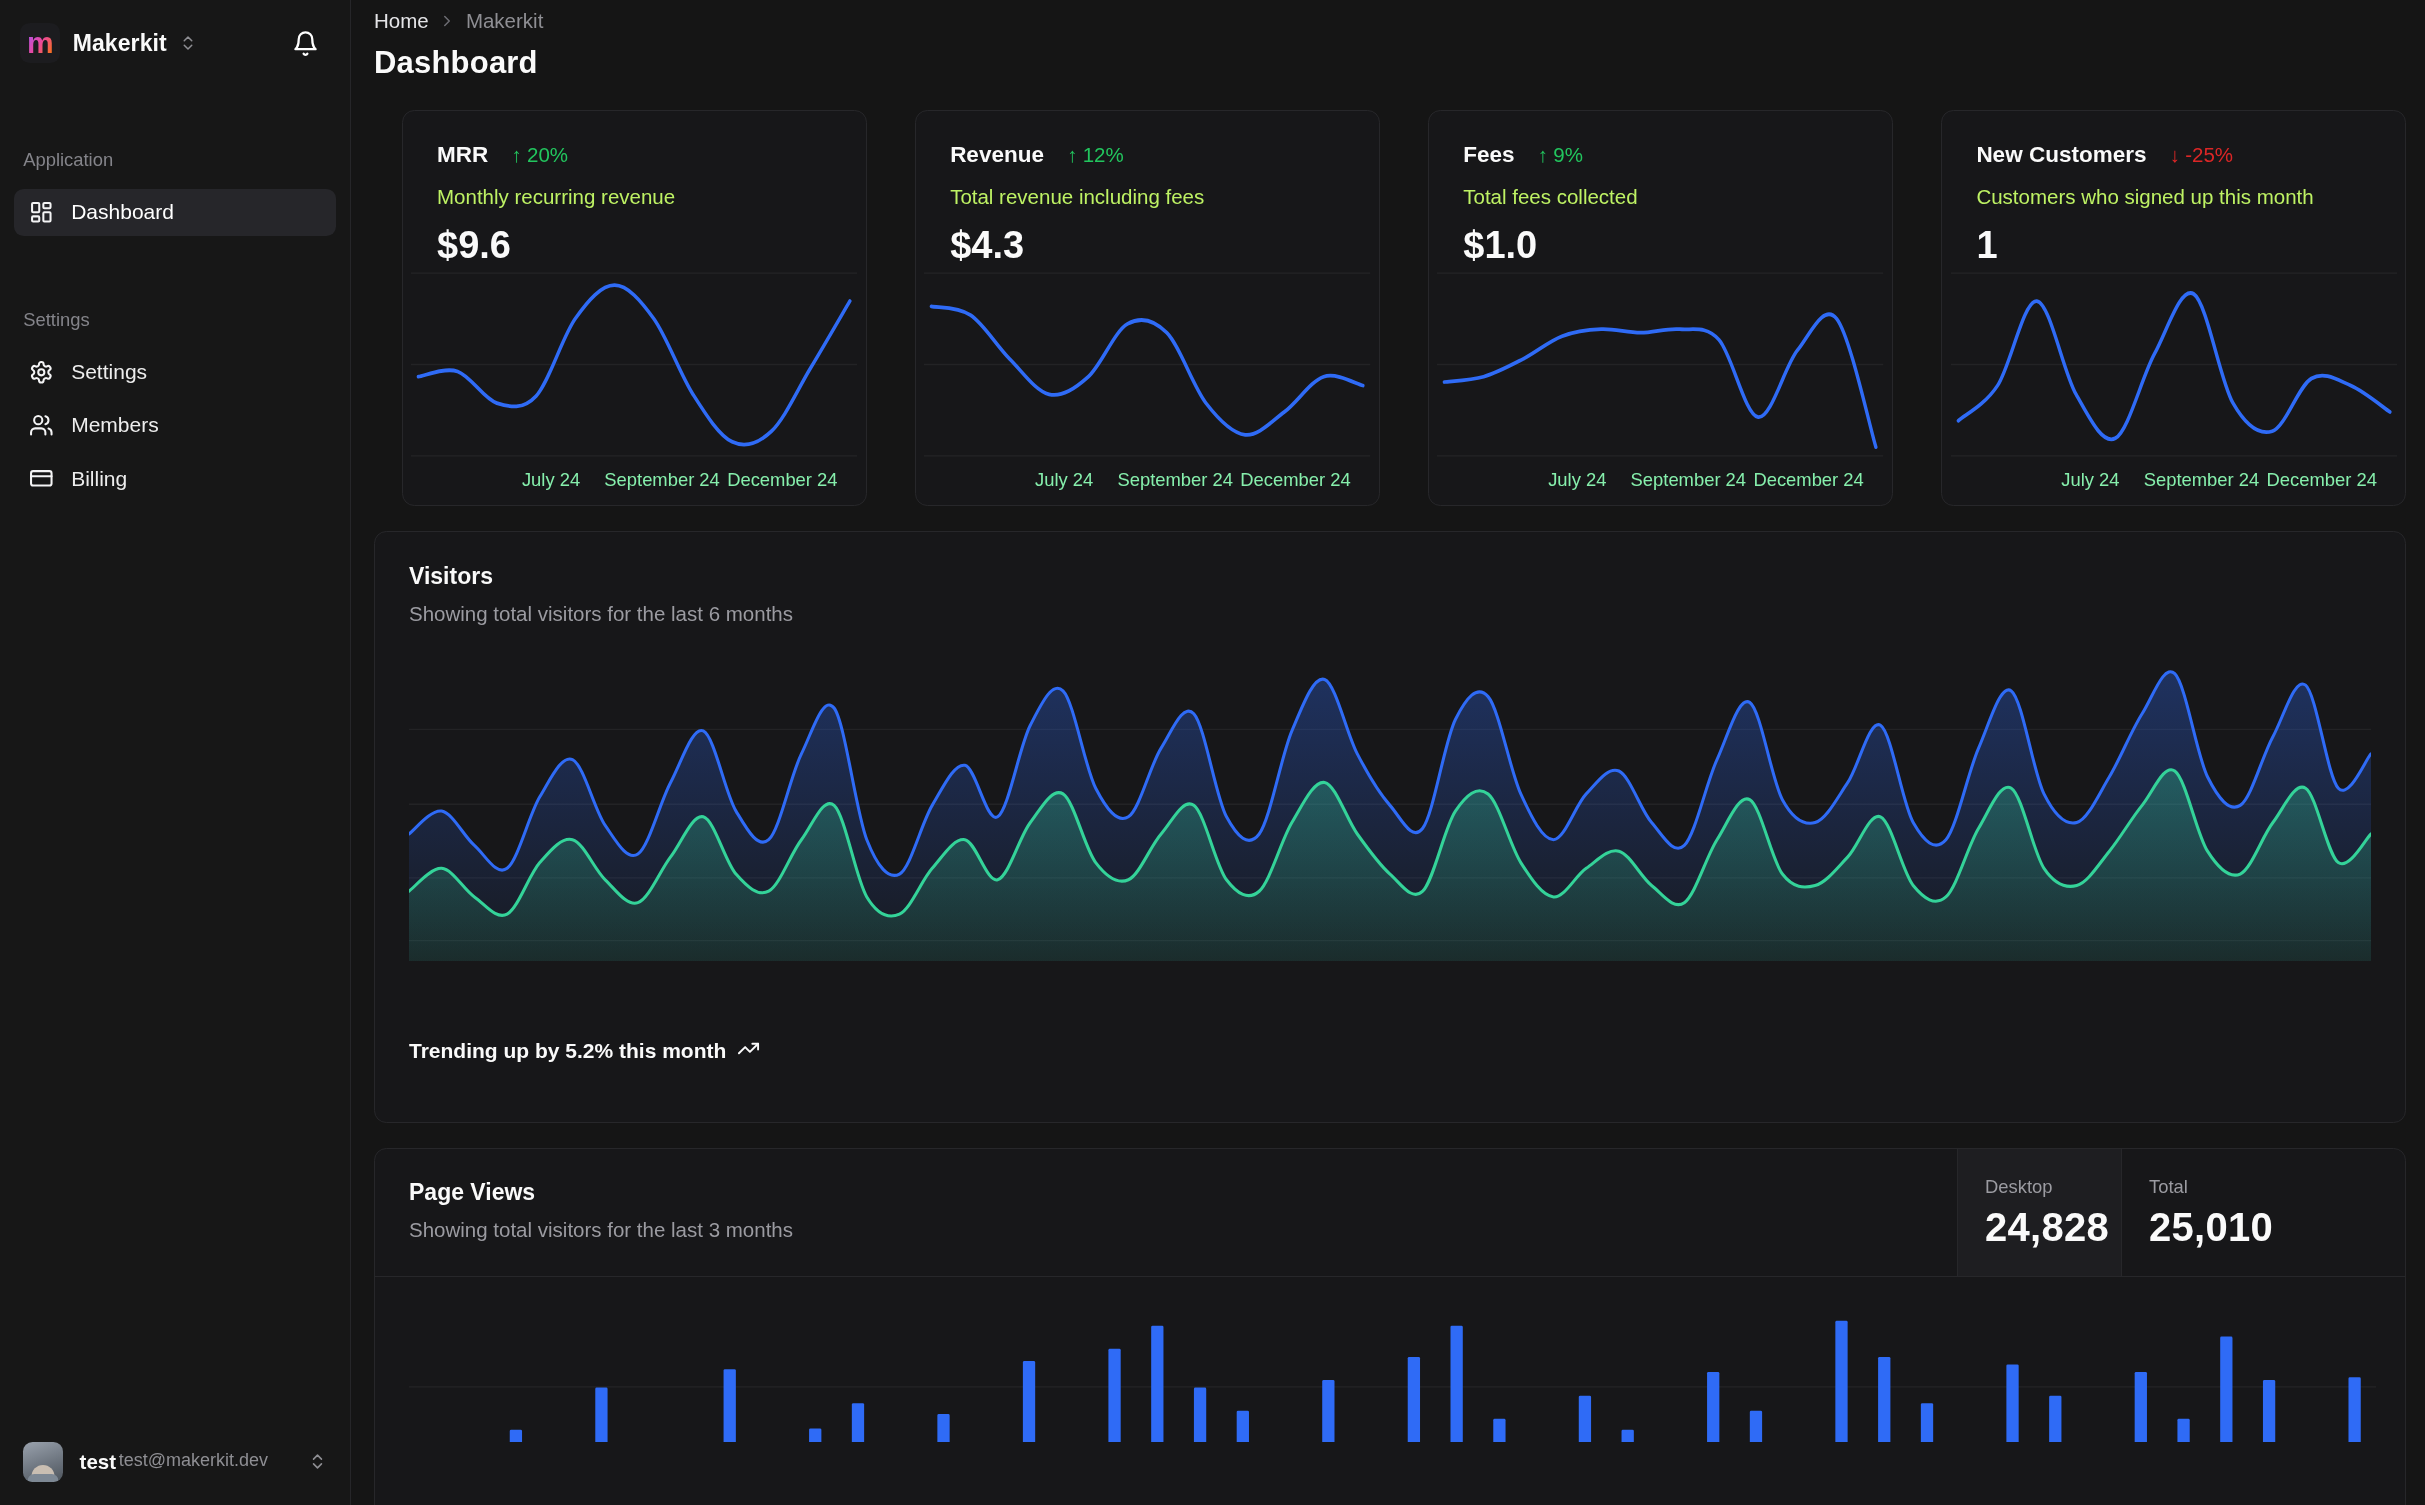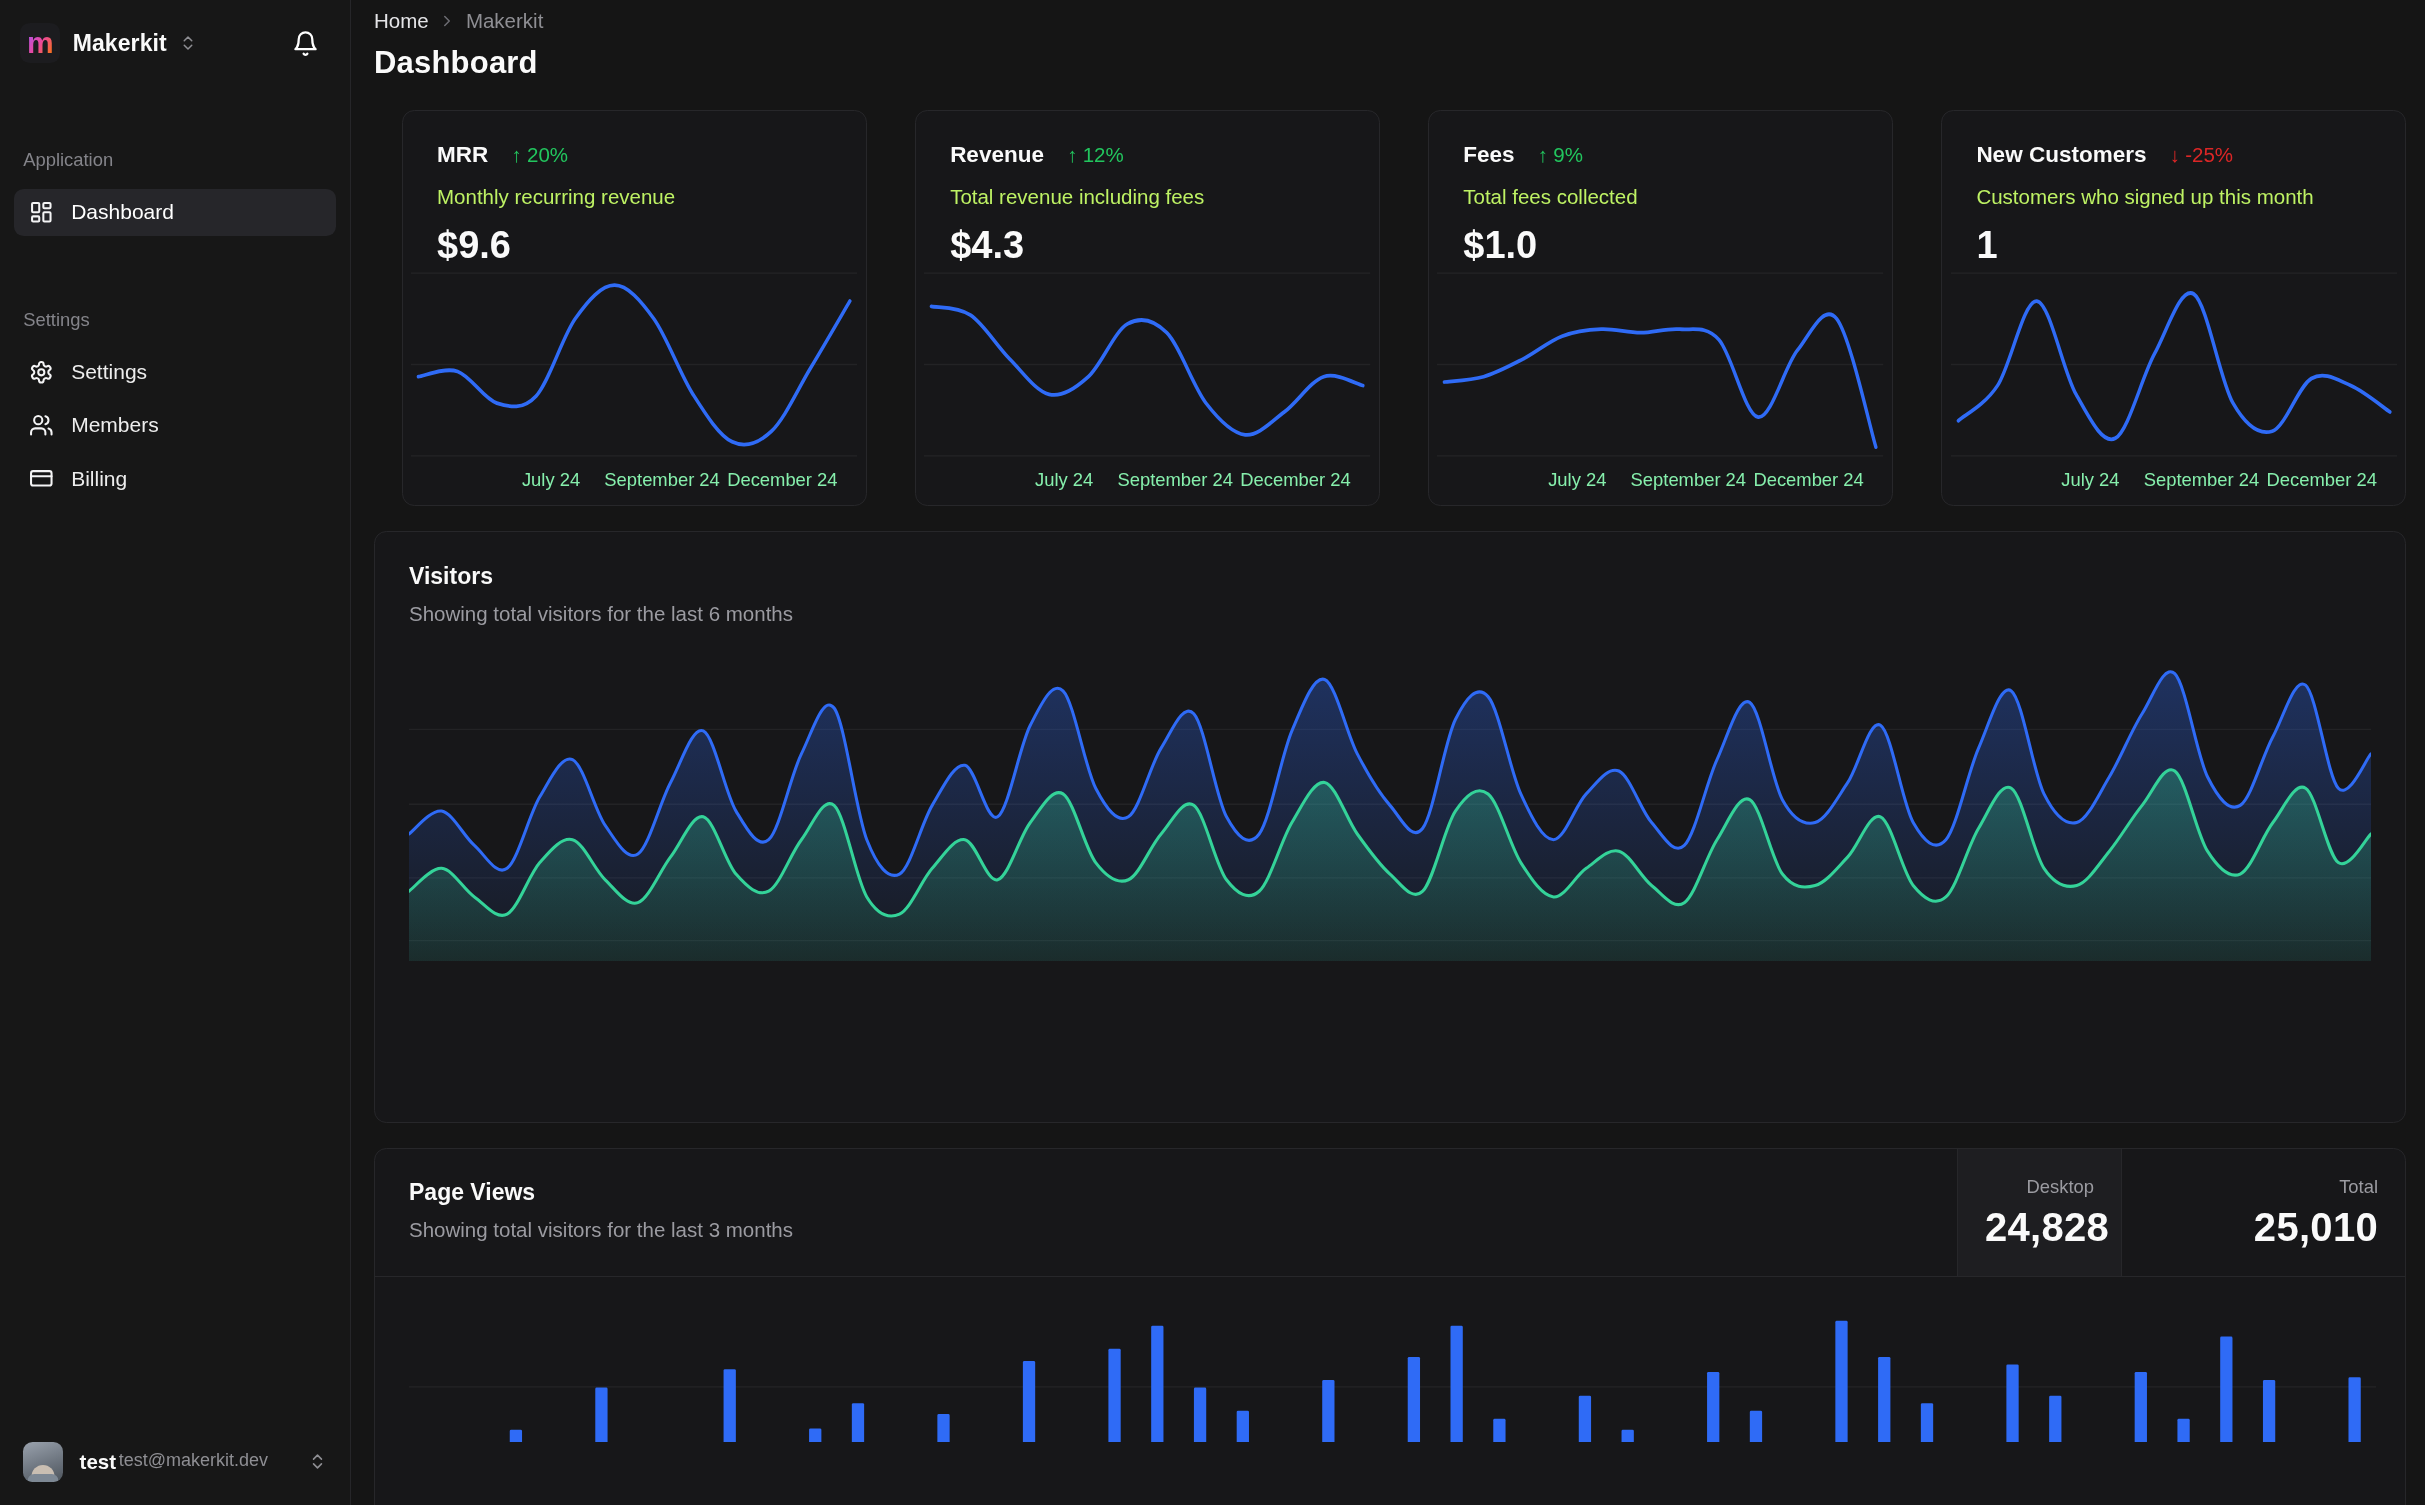--- a/index.html
+++ b/index.html
@@ -72,21 +72,21 @@
   .card-sub { margin-top:12.3px; font-size:20.5px; color:#9b9ba1; }
   .visitors-chart { margin:27px 34px 0; height:308px; }
   .visitors-chart svg { width:100%; height:100%; display:block; }
   .vis-foot { padding:0 34px; margin-top:76px; }
   .vis-foot-bold { font-size:21px; font-weight:700; display:flex; align-items:center; gap:11px; }
   .vis-foot-sub { margin-top:12.3px; font-size:20.5px; color:#8e8e93; }
 
   .pv-card { margin-top:25px; height:409px; padding:0; overflow:hidden; }
   .pv-head { display:flex; border-bottom:1.4px solid #27272a; height:128px; }
   .pv-head-left { flex:1; padding:30px 34px 0; }
-  .pv-stat { border-left:1.4px solid #27272a; padding:27px 27px 0 27px; cursor:pointer;text-align:right; }
+  .pv-stat { border-left:1.4px solid #27272a; padding:27px 27px 0 27px; cursor:pointer; }
   .pv-stat.selected { background:#1e1e21; }
   .pv-stat-label { font-size:18.4px; color:#9b9ba1; }
   .pv-stat-value { margin-top:6.8px; font-size:40px; font-weight:700; letter-spacing:0.3px; }
   .pv-desktop { width:164px; }
   .pv-mobile  { width:284px; }
   .pv-chart { margin:18px 29px 0 34px; height:147px; }
   .pv-chart svg { width:100%; height:100%; display:block; }
 </style>
 </head>
 <body>
@@ -321,20 +321,29 @@
             <line x1="0" x2="2910" y1="222" y2="222" stroke="rgba(255,255,255,0.055)" stroke-width="2"></line>
             <line x1="0" x2="2910" y1="330" y2="330" stroke="rgba(255,255,255,0.055)" stroke-width="2"></line>
             <line x1="0" x2="2910" y1="422" y2="422" stroke="rgba(255,255,255,0.055)" stroke-width="2"></line>
             <path d="M0,265.6C8.083333333333334,260 32.33333333333333,229.20000000000002 48.5,232C64.66666666666667,234.79999999999998 80.83333333333333,268.4 97,282.4C113.16666666666667,296.4 129.33333333333334,327.9 145.5,316C161.66666666666666,304.1 177.83333333333334,237.59999999999997 194,210.99999999999997C210.16666666666666,184.39999999999998 226.33333333333334,149.39999999999998 242.5,156.39999999999998C258.6666666666667,163.39999999999998 274.8333333333333,229.9 291,253C307.1666666666667,276.1 323.3333333333333,305.5 339.5,295C355.6666666666667,284.5 371.8333333333333,220.1 388,190C404.1666666666667,159.9 420.3333333333333,107.39999999999998 436.5,114.39999999999998C452.6666666666667,121.39999999999998 468.8333333333333,205.4 485,232C501.1666666666667,258.6 517.3333333333334,288 533.5,274C549.6666666666666,260 565.8333333333334,180.2 582,148C598.1666666666666,115.80000000000001 614.3333333333334,59.80000000000001 630.5,80.80000000000001C646.6666666666666,101.80000000000001 662.8333333333334,233.4 679,274C695.1666666666666,314.6 711.3333333333334,332.79999999999995 727.5,324.4C743.6666666666666,316 759.8333333333334,250.2 776,223.6C792.1666666666666,197 808.3333333333334,162 824.5,164.8C840.6666666666666,167.60000000000002 856.8333333333334,250.20000000000002 873,240.4C889.1666666666666,230.6 905.3333333333334,136.8 921.5,106C937.6666666666666,75.19999999999999 953.8333333333334,40.19999999999997 970,55.599999999999966C986.1666666666666,70.99999999999997 1002.3333333333334,167.6 1018.5,198.4C1034.6666666666667,229.20000000000002 1050.8333333333333,250.2 1067,240.4C1083.1666666666667,230.60000000000002 1099.3333333333333,164.8 1115.5,139.60000000000002C1131.6666666666667,114.40000000000002 1147.8333333333333,72.39999999999999 1164,89.19999999999999C1180.1666666666667,105.99999999999999 1196.3333333333333,211 1212.5,240.4C1228.6666666666667,269.8 1244.8333333333333,286.6 1261,265.6C1277.1666666666667,244.60000000000002 1293.3333333333333,152.2 1309.5,114.39999999999998C1325.6666666666667,76.59999999999997 1341.8333333333333,33.20000000000001 1358,38.80000000000001C1374.1666666666667,44.40000000000001 1390.3333333333333,117.2 1406.5,148C1422.6666666666667,178.8 1438.8333333333333,205.4 1455,223.6C1471.1666666666667,241.79999999999998 1487.3333333333333,278.2 1503.5,257.2C1519.6666666666667,236.2 1535.8333333333333,129.8 1552,97.60000000000002C1568.1666666666667,65.40000000000003 1584.3333333333333,45.80000000000001 1600.5,64C1616.6666666666667,82.19999999999999 1632.8333333333333,171.79999999999998 1649,206.79999999999998C1665.1666666666667,241.79999999999998 1681.3333333333333,274 1697.5,274C1713.6666666666667,274 1729.8333333333333,223.6 1746,206.79999999999998C1762.1666666666667,189.99999999999997 1778.3333333333333,166.2 1794.5,173.2C1810.6666666666667,180.2 1826.8333333333333,230.6 1843,248.79999999999998C1859.1666666666667,267 1875.3333333333333,297.79999999999995 1891.5,282.4C1907.6666666666667,267 1923.8333333333333,191.39999999999998 1940,156.39999999999998C1956.1666666666667,121.39999999999998 1972.3333333333333,62.59999999999997 1988.5,72.39999999999998C2004.6666666666667,82.19999999999997 2020.8333333333333,185.79999999999998 2037,215.2C2053.1666666666665,244.6 2069.3333333333335,252.99999999999997 2085.5,248.79999999999998C2101.6666666666665,244.6 2117.8333333333335,213.8 2134,190C2150.1666666666665,166.2 2166.3333333333335,96.2 2182.5,106C2198.6666666666665,115.8 2214.8333333333335,220.79999999999998 2231,248.79999999999998C2247.1666666666665,276.79999999999995 2263.3333333333335,292.2 2279.5,274C2295.6666666666665,255.8 2311.8333333333335,176.00000000000003 2328,139.60000000000002C2344.1666666666665,103.20000000000002 2360.3333333333335,44.39999999999997 2376.5,55.599999999999966C2392.6666666666665,66.79999999999995 2408.8333333333335,174.59999999999997 2425,206.79999999999998C2441.1666666666665,239 2457.3333333333335,252.99999999999997 2473.5,248.79999999999998C2489.6666666666665,244.6 2505.8333333333335,208.20000000000002 2522,181.60000000000002C2538.1666666666665,155.00000000000003 2554.3333333333335,114.39999999999999 2570.5,89.19999999999999C2586.6666666666665,63.999999999999986 2602.8333333333335,15.000000000000028 2619,30.400000000000034C2635.1666666666665,45.80000000000004 2651.3333333333335,149.40000000000003 2667.5,181.60000000000002C2683.6666666666665,213.8 2699.8333333333335,233.4 2716,223.6C2732.1666666666665,213.79999999999998 2748.3333333333335,152.2 2764.5,122.80000000000001C2780.6666666666665,93.40000000000002 2796.8333333333335,34.600000000000044 2813,47.200000000000045C2829.1666666666665,59.80000000000005 2845.3333333333335,181.60000000000002 2861.5,198.4C2877.6666666666665,215.2 2901.9166666666665,156.4 2910,148L2910,452 L0,452 Z" fill="url(#gBlue)" stroke="none"></path>
             <path d="M0,265.6C8.083333333333334,260 32.33333333333333,229.20000000000002 48.5,232C64.66666666666667,234.79999999999998 80.83333333333333,268.4 97,282.4C113.16666666666667,296.4 129.33333333333334,327.9 145.5,316C161.66666666666666,304.1 177.83333333333334,237.59999999999997 194,210.99999999999997C210.16666666666666,184.39999999999998 226.33333333333334,149.39999999999998 242.5,156.39999999999998C258.6666666666667,163.39999999999998 274.8333333333333,229.9 291,253C307.1666666666667,276.1 323.3333333333333,305.5 339.5,295C355.6666666666667,284.5 371.8333333333333,220.1 388,190C404.1666666666667,159.9 420.3333333333333,107.39999999999998 436.5,114.39999999999998C452.6666666666667,121.39999999999998 468.8333333333333,205.4 485,232C501.1666666666667,258.6 517.3333333333334,288 533.5,274C549.6666666666666,260 565.8333333333334,180.2 582,148C598.1666666666666,115.80000000000001 614.3333333333334,59.80000000000001 630.5,80.80000000000001C646.6666666666666,101.80000000000001 662.8333333333334,233.4 679,274C695.1666666666666,314.6 711.3333333333334,332.79999999999995 727.5,324.4C743.6666666666666,316 759.8333333333334,250.2 776,223.6C792.1666666666666,197 808.3333333333334,162 824.5,164.8C840.6666666666666,167.60000000000002 856.8333333333334,250.20000000000002 873,240.4C889.1666666666666,230.6 905.3333333333334,136.8 921.5,106C937.6666666666666,75.19999999999999 953.8333333333334,40.19999999999997 970,55.599999999999966C986.1666666666666,70.99999999999997 1002.3333333333334,167.6 1018.5,198.4C1034.6666666666667,229.20000000000002 1050.8333333333333,250.2 1067,240.4C1083.1666666666667,230.60000000000002 1099.3333333333333,164.8 1115.5,139.60000000000002C1131.6666666666667,114.40000000000002 1147.8333333333333,72.39999999999999 1164,89.19999999999999C1180.1666666666667,105.99999999999999 1196.3333333333333,211 1212.5,240.4C1228.6666666666667,269.8 1244.8333333333333,286.6 1261,265.6C1277.1666666666667,244.60000000000002 1293.3333333333333,152.2 1309.5,114.39999999999998C1325.6666666666667,76.59999999999997 1341.8333333333333,33.20000000000001 1358,38.80000000000001C1374.1666666666667,44.40000000000001 1390.3333333333333,117.2 1406.5,148C1422.6666666666667,178.8 1438.8333333333333,205.4 1455,223.6C1471.1666666666667,241.79999999999998 1487.3333333333333,278.2 1503.5,257.2C1519.6666666666667,236.2 1535.8333333333333,129.8 1552,97.60000000000002C1568.1666666666667,65.40000000000003 1584.3333333333333,45.80000000000001 1600.5,64C1616.6666666666667,82.19999999999999 1632.8333333333333,171.79999999999998 1649,206.79999999999998C1665.1666666666667,241.79999999999998 1681.3333333333333,274 1697.5,274C1713.6666666666667,274 1729.8333333333333,223.6 1746,206.79999999999998C1762.1666666666667,189.99999999999997 1778.3333333333333,166.2 1794.5,173.2C1810.6666666666667,180.2 1826.8333333333333,230.6 1843,248.79999999999998C1859.1666666666667,267 1875.3333333333333,297.79999999999995 1891.5,282.4C1907.6666666666667,267 1923.8333333333333,191.39999999999998 1940,156.39999999999998C1956.1666666666667,121.39999999999998 1972.3333333333333,62.59999999999997 1988.5,72.39999999999998C2004.6666666666667,82.19999999999997 2020.8333333333333,185.79999999999998 2037,215.2C2053.1666666666665,244.6 2069.3333333333335,252.99999999999997 2085.5,248.79999999999998C2101.6666666666665,244.6 2117.8333333333335,213.8 2134,190C2150.1666666666665,166.2 2166.3333333333335,96.2 2182.5,106C2198.6666666666665,115.8 2214.8333333333335,220.79999999999998 2231,248.79999999999998C2247.1666666666665,276.79999999999995 2263.3333333333335,292.2 2279.5,274C2295.6666666666665,255.8 2311.8333333333335,176.00000000000003 2328,139.60000000000002C2344.1666666666665,103.20000000000002 2360.3333333333335,44.39999999999997 2376.5,55.599999999999966C2392.6666666666665,66.79999999999995 2408.8333333333335,174.59999999999997 2425,206.79999999999998C2441.1666666666665,239 2457.3333333333335,252.99999999999997 2473.5,248.79999999999998C2489.6666666666665,244.6 2505.8333333333335,208.20000000000002 2522,181.60000000000002C2538.1666666666665,155.00000000000003 2554.3333333333335,114.39999999999999 2570.5,89.19999999999999C2586.6666666666665,63.999999999999986 2602.8333333333335,15.000000000000028 2619,30.400000000000034C2635.1666666666665,45.80000000000004 2651.3333333333335,149.40000000000003 2667.5,181.60000000000002C2683.6666666666665,213.8 2699.8333333333335,233.4 2716,223.6C2732.1666666666665,213.79999999999998 2748.3333333333335,152.2 2764.5,122.80000000000001C2780.6666666666665,93.40000000000002 2796.8333333333335,34.600000000000044 2813,47.200000000000045C2829.1666666666665,59.80000000000005 2845.3333333333335,181.60000000000002 2861.5,198.4C2877.6666666666665,215.2 2901.9166666666665,156.4 2910,148" fill="none" stroke="#2f6bf6" stroke-width="4.5" stroke-linecap="round"></path>
             <path d="M0,349.6C8.083333333333334,344 32.33333333333333,314.6 48.5,316C64.66666666666667,317.4 80.83333333333333,346.8 97,358C113.16666666666667,369.2 129.33333333333334,391.59999999999997 145.5,383.2C161.66666666666666,374.8 177.83333333333334,325.8 194,307.6C210.16666666666666,289.40000000000003 226.33333333333334,269.8 242.5,274C258.6666666666667,278.2 274.8333333333333,317.40000000000003 291,332.8C307.1666666666667,348.2 323.3333333333333,372 339.5,366.4C355.6666666666667,360.79999999999995 371.8333333333333,320.2 388,299.2C404.1666666666667,278.2 420.3333333333333,236.20000000000002 436.5,240.4C452.6666666666667,244.6 468.8333333333333,306.2 485,324.4C501.1666666666667,342.59999999999997 517.3333333333334,358 533.5,349.6C549.6666666666666,341.20000000000005 565.8333333333334,295 582,274C598.1666666666666,253 614.3333333333334,209.6 630.5,223.6C646.6666666666666,237.6 662.8333333333334,331.4 679,358C695.1666666666666,384.6 711.3333333333334,390.2 727.5,383.2C743.6666666666666,376.2 759.8333333333334,334.2 776,316C792.1666666666666,297.8 808.3333333333334,271.2 824.5,274C840.6666666666666,276.8 856.8333333333334,337 873,332.8C889.1666666666666,328.6 905.3333333333334,269.8 921.5,248.79999999999998C937.6666666666666,227.79999999999998 953.8333333333334,196.99999999999997 970,206.79999999999998C986.1666666666666,216.6 1002.3333333333334,286.6 1018.5,307.6C1034.6666666666667,328.6 1050.8333333333333,339.8 1067,332.8C1083.1666666666667,325.8 1099.3333333333333,283.8 1115.5,265.6C1131.6666666666667,247.40000000000003 1147.8333333333333,212.4 1164,223.6C1180.1666666666667,234.79999999999998 1196.3333333333333,311.8 1212.5,332.8C1228.6666666666667,353.8 1244.8333333333333,363.6 1261,349.6C1277.1666666666667,335.6 1293.3333333333333,275.4 1309.5,248.79999999999998C1325.6666666666667,222.2 1341.8333333333333,187.2 1358,190C1374.1666666666667,192.8 1390.3333333333333,243.20000000000002 1406.5,265.6C1422.6666666666667,288 1438.8333333333333,310.4 1455,324.4C1471.1666666666667,338.4 1487.3333333333333,365 1503.5,349.6C1519.6666666666667,334.20000000000005 1535.8333333333333,255.8 1552,232C1568.1666666666667,208.2 1584.3333333333333,194.2 1600.5,206.79999999999998C1616.6666666666667,219.39999999999998 1632.8333333333333,282.40000000000003 1649,307.6C1665.1666666666667,332.8 1681.3333333333333,356.6 1697.5,358C1713.6666666666667,359.4 1729.8333333333333,327.2 1746,316C1762.1666666666667,304.8 1778.3333333333333,286.6 1794.5,290.8C1810.6666666666667,295 1826.8333333333333,328.6 1843,341.2C1859.1666666666667,353.79999999999995 1875.3333333333333,377.59999999999997 1891.5,366.4C1907.6666666666667,355.2 1923.8333333333333,299.2 1940,274C1956.1666666666667,248.8 1972.3333333333333,206.79999999999998 1988.5,215.2C2004.6666666666667,223.6 2020.8333333333333,303.4 2037,324.4C2053.1666666666665,345.4 2069.3333333333335,345.4 2085.5,341.2C2101.6666666666665,337 2117.8333333333335,316 2134,299.2C2150.1666666666665,282.4 2166.3333333333335,233.4 2182.5,240.4C2198.6666666666665,247.4 2214.8333333333335,321.59999999999997 2231,341.2C2247.1666666666665,360.8 2263.3333333333335,372 2279.5,358C2295.6666666666665,344 2311.8333333333335,283.8 2328,257.2C2344.1666666666665,230.6 2360.3333333333335,188.6 2376.5,198.4C2392.6666666666665,208.20000000000002 2408.8333333333335,292.2 2425,316C2441.1666666666665,339.8 2457.3333333333335,345.4 2473.5,341.2C2489.6666666666665,337 2505.8333333333335,310.40000000000003 2522,290.8C2538.1666666666665,271.2 2554.3333333333335,243.2 2570.5,223.6C2586.6666666666665,204 2602.8333333333335,162 2619,173.2C2635.1666666666665,184.39999999999998 2651.3333333333335,265.6 2667.5,290.8C2683.6666666666665,316 2699.8333333333335,331.4 2716,324.4C2732.1666666666665,317.4 2748.3333333333335,269.79999999999995 2764.5,248.79999999999998C2780.6666666666665,227.79999999999998 2796.8333333333335,188.6 2813,198.4C2829.1666666666665,208.20000000000002 2845.3333333333335,296.40000000000003 2861.5,307.6C2877.6666666666665,318.8 2901.9166666666665,272.6 2910,265.6L2910,452 L0,452 Z" fill="url(#gGreen)" stroke="none"></path>
             <path d="M0,349.6C8.083333333333334,344 32.33333333333333,314.6 48.5,316C64.66666666666667,317.4 80.83333333333333,346.8 97,358C113.16666666666667,369.2 129.33333333333334,391.59999999999997 145.5,383.2C161.66666666666666,374.8 177.83333333333334,325.8 194,307.6C210.16666666666666,289.40000000000003 226.33333333333334,269.8 242.5,274C258.6666666666667,278.2 274.8333333333333,317.40000000000003 291,332.8C307.1666666666667,348.2 323.3333333333333,372 339.5,366.4C355.6666666666667,360.79999999999995 371.8333333333333,320.2 388,299.2C404.1666666666667,278.2 420.3333333333333,236.20000000000002 436.5,240.4C452.6666666666667,244.6 468.8333333333333,306.2 485,324.4C501.1666666666667,342.59999999999997 517.3333333333334,358 533.5,349.6C549.6666666666666,341.20000000000005 565.8333333333334,295 582,274C598.1666666666666,253 614.3333333333334,209.6 630.5,223.6C646.6666666666666,237.6 662.8333333333334,331.4 679,358C695.1666666666666,384.6 711.3333333333334,390.2 727.5,383.2C743.6666666666666,376.2 759.8333333333334,334.2 776,316C792.1666666666666,297.8 808.3333333333334,271.2 824.5,274C840.6666666666666,276.8 856.8333333333334,337 873,332.8C889.1666666666666,328.6 905.3333333333334,269.8 921.5,248.79999999999998C937.6666666666666,227.79999999999998 953.8333333333334,196.99999999999997 970,206.79999999999998C986.1666666666666,216.6 1002.3333333333334,286.6 1018.5,307.6C1034.6666666666667,328.6 1050.8333333333333,339.8 1067,332.8C1083.1666666666667,325.8 1099.3333333333333,283.8 1115.5,265.6C1131.6666666666667,247.40000000000003 1147.8333333333333,212.4 1164,223.6C1180.1666666666667,234.79999999999998 1196.3333333333333,311.8 1212.5,332.8C1228.6666666666667,353.8 1244.8333333333333,363.6 1261,349.6C1277.1666666666667,335.6 1293.3333333333333,275.4 1309.5,248.79999999999998C1325.6666666666667,222.2 1341.8333333333333,187.2 1358,190C1374.1666666666667,192.8 1390.3333333333333,243.20000000000002 1406.5,265.6C1422.6666666666667,288 1438.8333333333333,310.4 1455,324.4C1471.1666666666667,338.4 1487.3333333333333,365 1503.5,349.6C1519.6666666666667,334.20000000000005 1535.8333333333333,255.8 1552,232C1568.1666666666667,208.2 1584.3333333333333,194.2 1600.5,206.79999999999998C1616.6666666666667,219.39999999999998 1632.8333333333333,282.40000000000003 1649,307.6C1665.1666666666667,332.8 1681.3333333333333,356.6 1697.5,358C1713.6666666666667,359.4 1729.8333333333333,327.2 1746,316C1762.1666666666667,304.8 1778.3333333333333,286.6 1794.5,290.8C1810.6666666666667,295 1826.8333333333333,328.6 1843,341.2C1859.1666666666667,353.79999999999995 1875.3333333333333,377.59999999999997 1891.5,366.4C1907.6666666666667,355.2 1923.8333333333333,299.2 1940,274C1956.1666666666667,248.8 1972.3333333333333,206.79999999999998 1988.5,215.2C2004.6666666666667,223.6 2020.8333333333333,303.4 2037,324.4C2053.1666666666665,345.4 2069.3333333333335,345.4 2085.5,341.2C2101.6666666666665,337 2117.8333333333335,316 2134,299.2C2150.1666666666665,282.4 2166.3333333333335,233.4 2182.5,240.4C2198.6666666666665,247.4 2214.8333333333335,321.59999999999997 2231,341.2C2247.1666666666665,360.8 2263.3333333333335,372 2279.5,358C2295.6666666666665,344 2311.8333333333335,283.8 2328,257.2C2344.1666666666665,230.6 2360.3333333333335,188.6 2376.5,198.4C2392.6666666666665,208.20000000000002 2408.8333333333335,292.2 2425,316C2441.1666666666665,339.8 2457.3333333333335,345.4 2473.5,341.2C2489.6666666666665,337 2505.8333333333335,310.40000000000003 2522,290.8C2538.1666666666665,271.2 2554.3333333333335,243.2 2570.5,223.6C2586.6666666666665,204 2602.8333333333335,162 2619,173.2C2635.1666666666665,184.39999999999998 2651.3333333333335,265.6 2667.5,290.8C2683.6666666666665,316 2699.8333333333335,331.4 2716,324.4C2732.1666666666665,317.4 2748.3333333333335,269.79999999999995 2764.5,248.79999999999998C2780.6666666666665,227.79999999999998 2796.8333333333335,188.6 2813,198.4C2829.1666666666665,208.20000000000002 2845.3333333333335,296.40000000000003 2861.5,307.6C2877.6666666666665,318.8 2901.9166666666665,272.6 2910,265.6" fill="none" stroke="#34d399" stroke-width="4.5" stroke-linecap="round"></path>
           </svg>
       </div>
       <div class="vis-foot">
+        <div class="vis-foot-bold">
+          <span>Trending up by 5.2% this month</span>
+          <span>
+            <svg width="23" height="23" viewBox="0 0 24 24" fill="none" stroke="currentColor" stroke-width="2" stroke-linecap="round" stroke-linejoin="round">
+                <path d="M22 7 13.5 15.5 8.5 10.5 2 17"></path>
+                <path d="M16 7h6v6"></path>
+              </svg>
+          </span>
+        </div>
       </div>
     </div>
 
     <div class="card wide-card pv-card">
       <div class="pv-head">
         <div class="pv-head-left">
           <div class="card-title">Page Views</div>
           <div class="card-sub">Showing total visitors for the last 3 months</div>
         </div>
         <div class="pv-stat pv-desktop selected">

